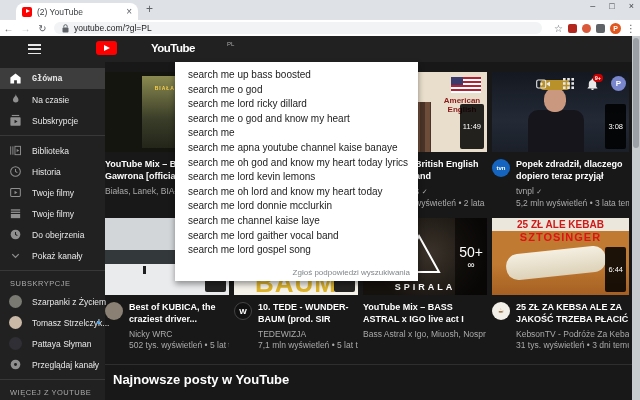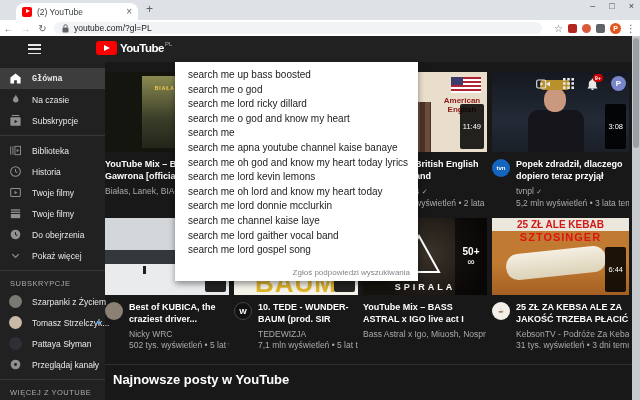--- a/index.html
+++ b/index.html
@@ -28,21 +28,21 @@
   .tb-right{position:absolute;right:4px;top:20px;height:16px;display:flex;align-items:center;gap:5px;}
   .ext{width:9px;height:9px;border-radius:2px;}
   .avatar-sm{width:11px;height:11px;border-radius:50%;background:#e2571e;color:#fff;
        font-size:7px;font-weight:bold;text-align:center;line-height:11px;}
 
   
   .ythead{position:absolute;left:0;top:36px;width:640px;height:26px;background:#212121;z-index:10;}
   .hamburger{position:absolute;left:28px;top:8px;width:13px;height:10px;display:flex;
        flex-direction:column;justify-content:space-between;}
   .hamburger span{height:1.5px;background:#e8e8e8;}
-  .logo{position:absolute;left:96px;top:5px;display:flex;align-items:flex-start;}
+  .logo{position:absolute;left:96px;top:5px;display:flex;align-items:flex-start;gap:31px;}
   .logo-box{width:21px;height:14px;background:#f00;border-radius:3px;position:relative;}
   .logo-box:after{content:"";position:absolute;left:8px;top:4px;border-left:6px solid #fff;
        border-top:3.5px solid transparent;border-bottom:3.5px solid transparent;}
   .logo-text{color:#fff;font-weight:bold;font-size:11.5px;letter-spacing:-0.5px;margin-left:3px;line-height:14px;}
   .logo-country{color:#aaa;font-size:6px;margin-left:1px;}
   .searchwrap{position:absolute;left:175px;top:40px;display:flex;}
   .searchbox{position:relative;width:238px;height:18px;background:#121212;border:1px solid #1c62b9;
        display:flex;align-items:center;}
   .searchbox input{background:transparent;border:none;outline:none;color:#fff;font-size:10px;
        font-family:"Liberation Sans",sans-serif;width:190px;padding:0 0 0 8px;}
@@ -104,21 +104,21 @@
        font-weight:bold;font-size:8px;line-height:9px;}
   .man-head{position:absolute;left:34px;top:8px;width:20px;height:22px;border-radius:50% 50% 45% 45%;
        background:#c79b7a;border-top:6px solid #2b2118;}
   .man-body{position:absolute;left:22px;top:30px;width:46px;height:50px;
        background:repeating-linear-gradient(90deg,#6d4c3a 0 5px,#4a3328 5px 10px);}
   .spirala-bg{position:absolute;inset:0;background:radial-gradient(circle at 55% 45%,#3a322a,#15110d 70%);}
   .spirala-txt{position:absolute;left:0;bottom:3px;width:100%;text-align:center;color:#fff;
        font-size:9px;font-weight:bold;letter-spacing:3px;}
   .mix-overlay{position:absolute;right:0;top:0;width:32px;height:100%;background:rgba(0,0,0,.55);
        display:flex;flex-direction:column;align-items:center;justify-content:center;color:#fff;}
-  .mix-count{font-size:10px;font-weight:bold;}
+  .mix-count{font-size:14px;font-weight:normal;}
   .mix-icon{font-size:10px;line-height:10px;}
   .popek-bg{position:absolute;inset:0;background:linear-gradient(180deg,#141820,#232a36 60%,#1a1f28);}
   .popek-head{position:absolute;left:52px;top:16px;width:22px;height:24px;border-radius:45%;background:#c9987e;}
   .popek-cap{position:absolute;left:48px;top:8px;width:30px;height:10px;border-radius:4px;background:#b8912b;}
   .popek-body{position:absolute;left:36px;top:38px;width:56px;height:42px;border-radius:10px 10px 0 0;background:#15151b;}
   .kebab-bg{position:absolute;inset:0;background:linear-gradient(180deg,#ece7dc 0 13px,#c07a32 13px 60%,#a55f22);}
   .kebab-t1{position:absolute;left:0;top:1px;width:100%;text-align:center;color:#d01818;
        font-size:10px;font-weight:bold;white-space:nowrap;}
   .kebab-t2{position:absolute;left:0;top:13px;width:100%;text-align:center;color:#e01212;
        font-size:11px;font-weight:bold;letter-spacing:1px;}
@@ -303,21 +303,21 @@
       <svg class="icon14" viewBox="0 0 14 14">
           <circle cx="7" cy="7" r="5.2" fill="#909090"></circle>
           <path d="M7 4.2V7l2 1.2" fill="none" stroke="#212121" stroke-width="1.1"></path>
         </svg>
       <span class="lbl">Do obejrzenia</span>
     </div>
     <div class="side-item">
       <svg class="icon14" viewBox="0 0 14 14">
           <path d="M3.5 5.5 7 9l3.5-3.5" fill="none" stroke="#909090" stroke-width="1.3"></path>
         </svg>
-      <span class="lbl">Pokaż więcej</span>
+      <span class="lbl">Pokaż kanały</span>
     </div>
     <div class="side-div"></div>
     <div class="side-head">SUBSKRYPCJE</div>
     <div class="side-item">
       <span class="sub-av" style="background:#7a7a72;"></span>
       <span class="lbl">Szarpanki z Życiem</span>
     </div>
     <div class="side-item">
       <span class="sub-av" style="background:#c9b9a6;"></span>
       <span class="lbl">Tomasz Strzelczyk...</span>

